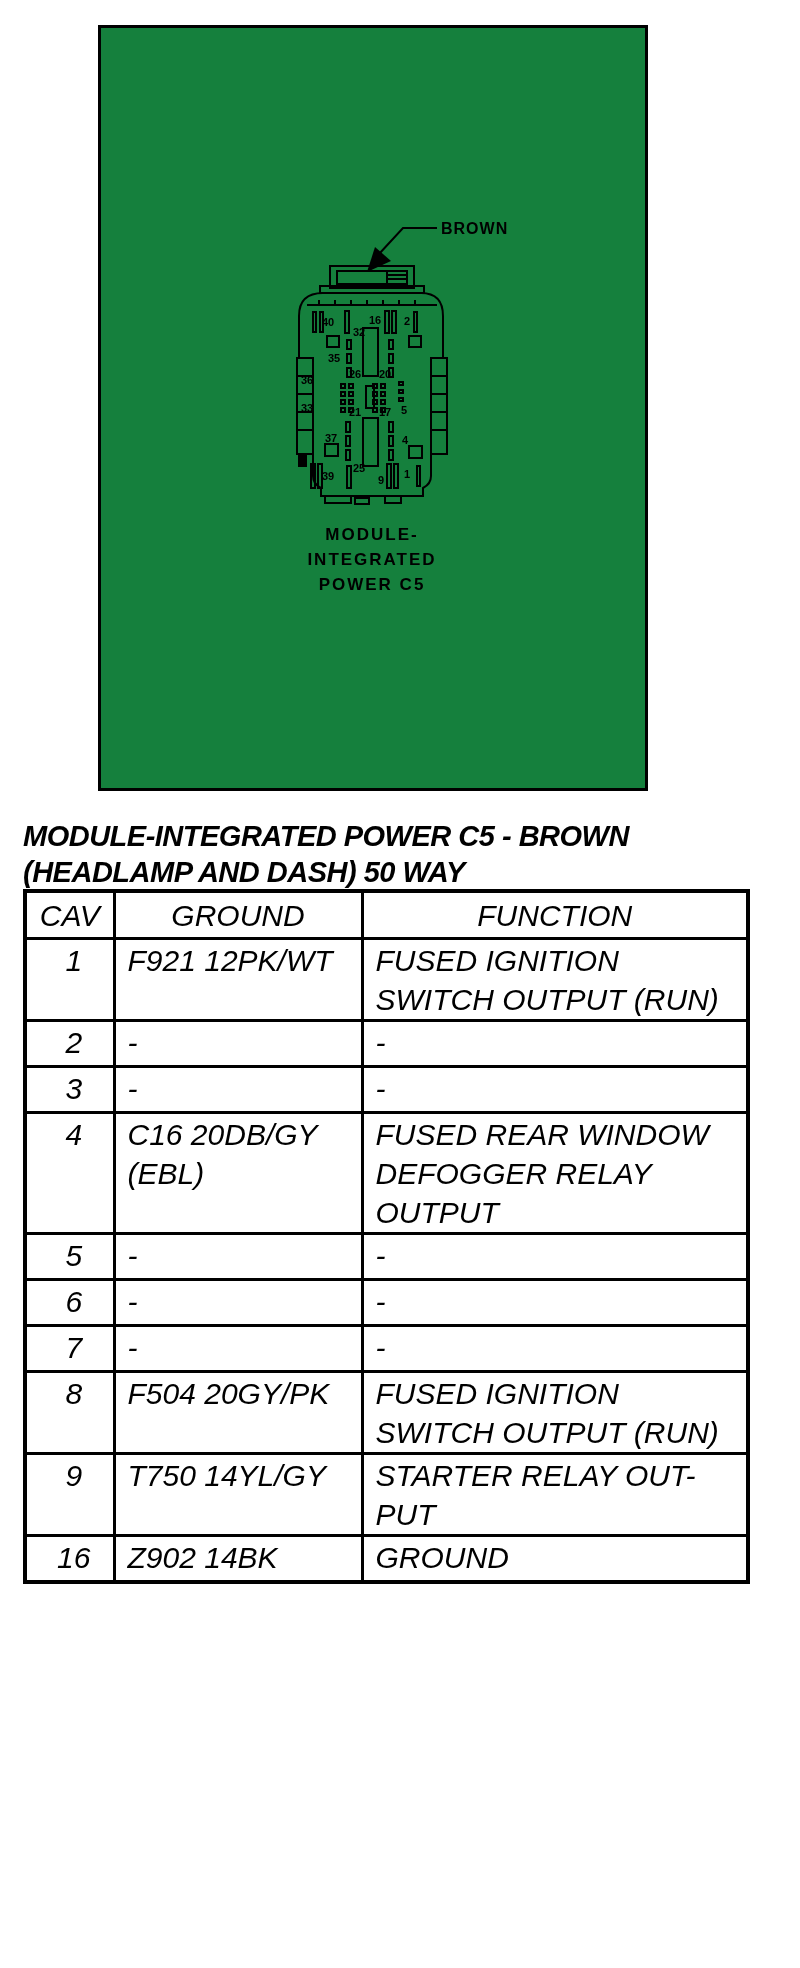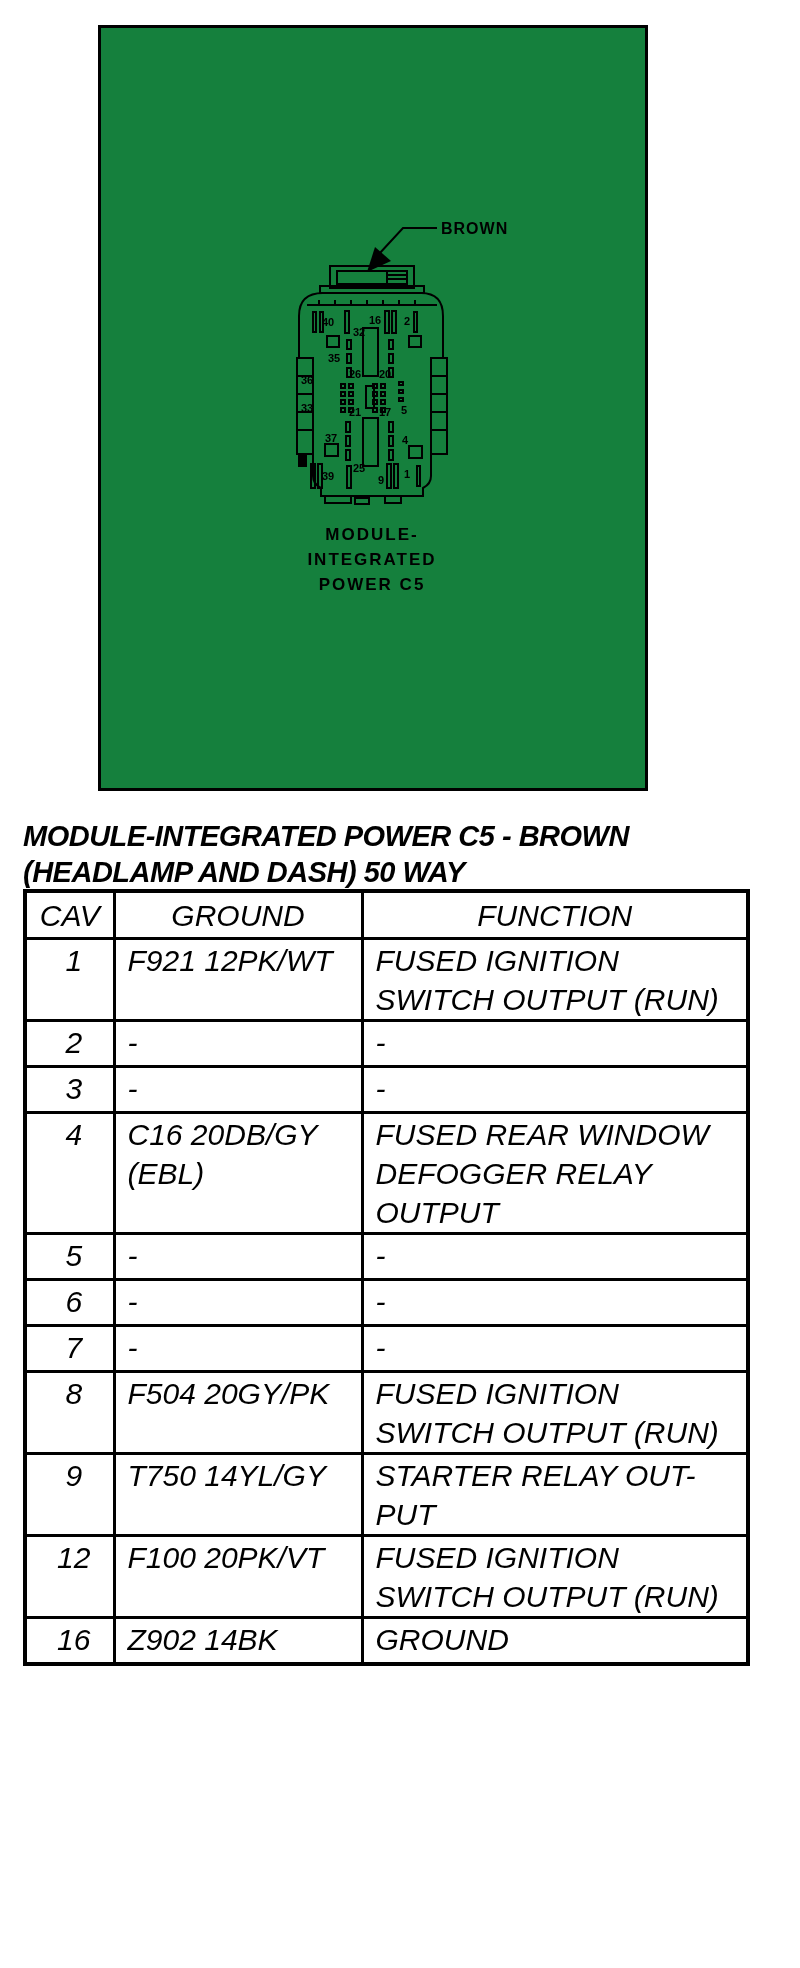--- a/index.html
+++ b/index.html
@@ -256,25 +256,19 @@
         <td class="col-circuit">F504 20GY/PK</td>
         <td class="col-function">FUSED IGNITION
 SWITCH OUTPUT (RUN)</td>
       </tr>
       <tr class="rh-2">
         <td class="col-cav">9</td>
         <td class="col-circuit">T750 14YL/GY</td>
         <td class="col-function">STARTER RELAY OUT-
 PUT</td>
       </tr>
-      <tr class="rh-2">
-        <td class="col-cav">12</td>
-        <td class="col-circuit">F100 20PK/VT</td>
-        <td class="col-function">FUSED IGNITION
-SWITCH OUTPUT (RUN)</td>
-      </tr>
       <tr class="rh-1">
         <td class="col-cav">16</td>
         <td class="col-circuit">Z902 14BK</td>
         <td class="col-function">GROUND</td>
       </tr>
     </tbody>
 </table>
 
 </body></html>

